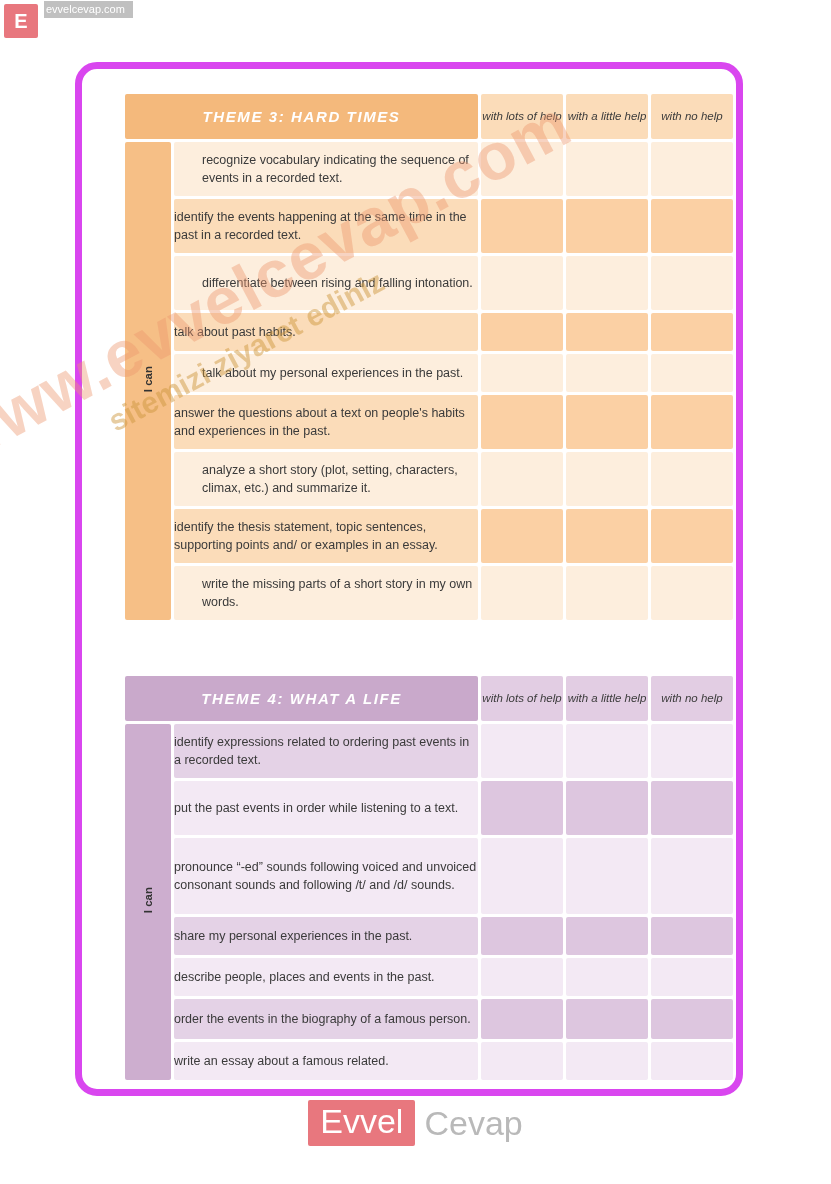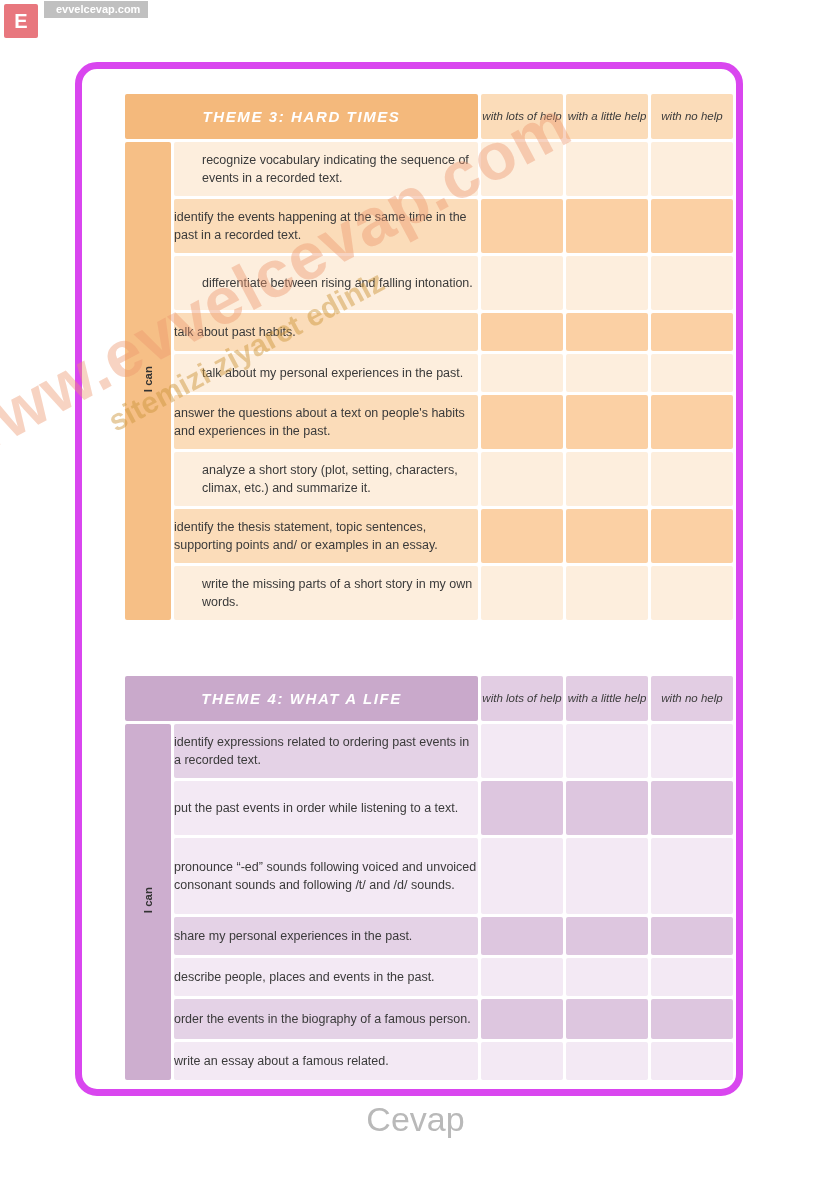--- a/index.html
+++ b/index.html
@@ -40,25 +40,24 @@
     color: #ffffff;
     font-size: 19px;
     padding: 4px 10px 5px 6px;
     line-height: 1.1;
     white-space: nowrap;
   }
   #brand-sub {
     background: rgba(140,140,140,0.55);
     color: #ffffff;
     font-size: 11px;
-    padding: 2px 8px 3px 12px;
+    padding: 2px 8px 3px 2px;
     margin-top: 1px;
     align-self: flex-start;
     white-space: nowrap;
-    font-weight: bold;
   }
 
   
   #sheet {
     position: absolute;
     left: 75px; top: 62px;
     width: 668px; height: 1034px;
     background: #ffffff;
     border: 7px solid #d946ef;
     border-radius: 22px;
@@ -379,16 +378,17 @@
 
   </div>
 
   <div id="watermark">
     <div class="wm-line1">www.evvelcevap.com</div>
     <div class="wm-line2">sitemizi ziyaret ediniz</div>
   </div>
 
 
   <div id="bottom-logo">
+    <span class="bl-evvel">Evvel</span>
     <span class="bl-cevap">Cevap</span>
   </div>
 
 </div>
 
 </body></html>

